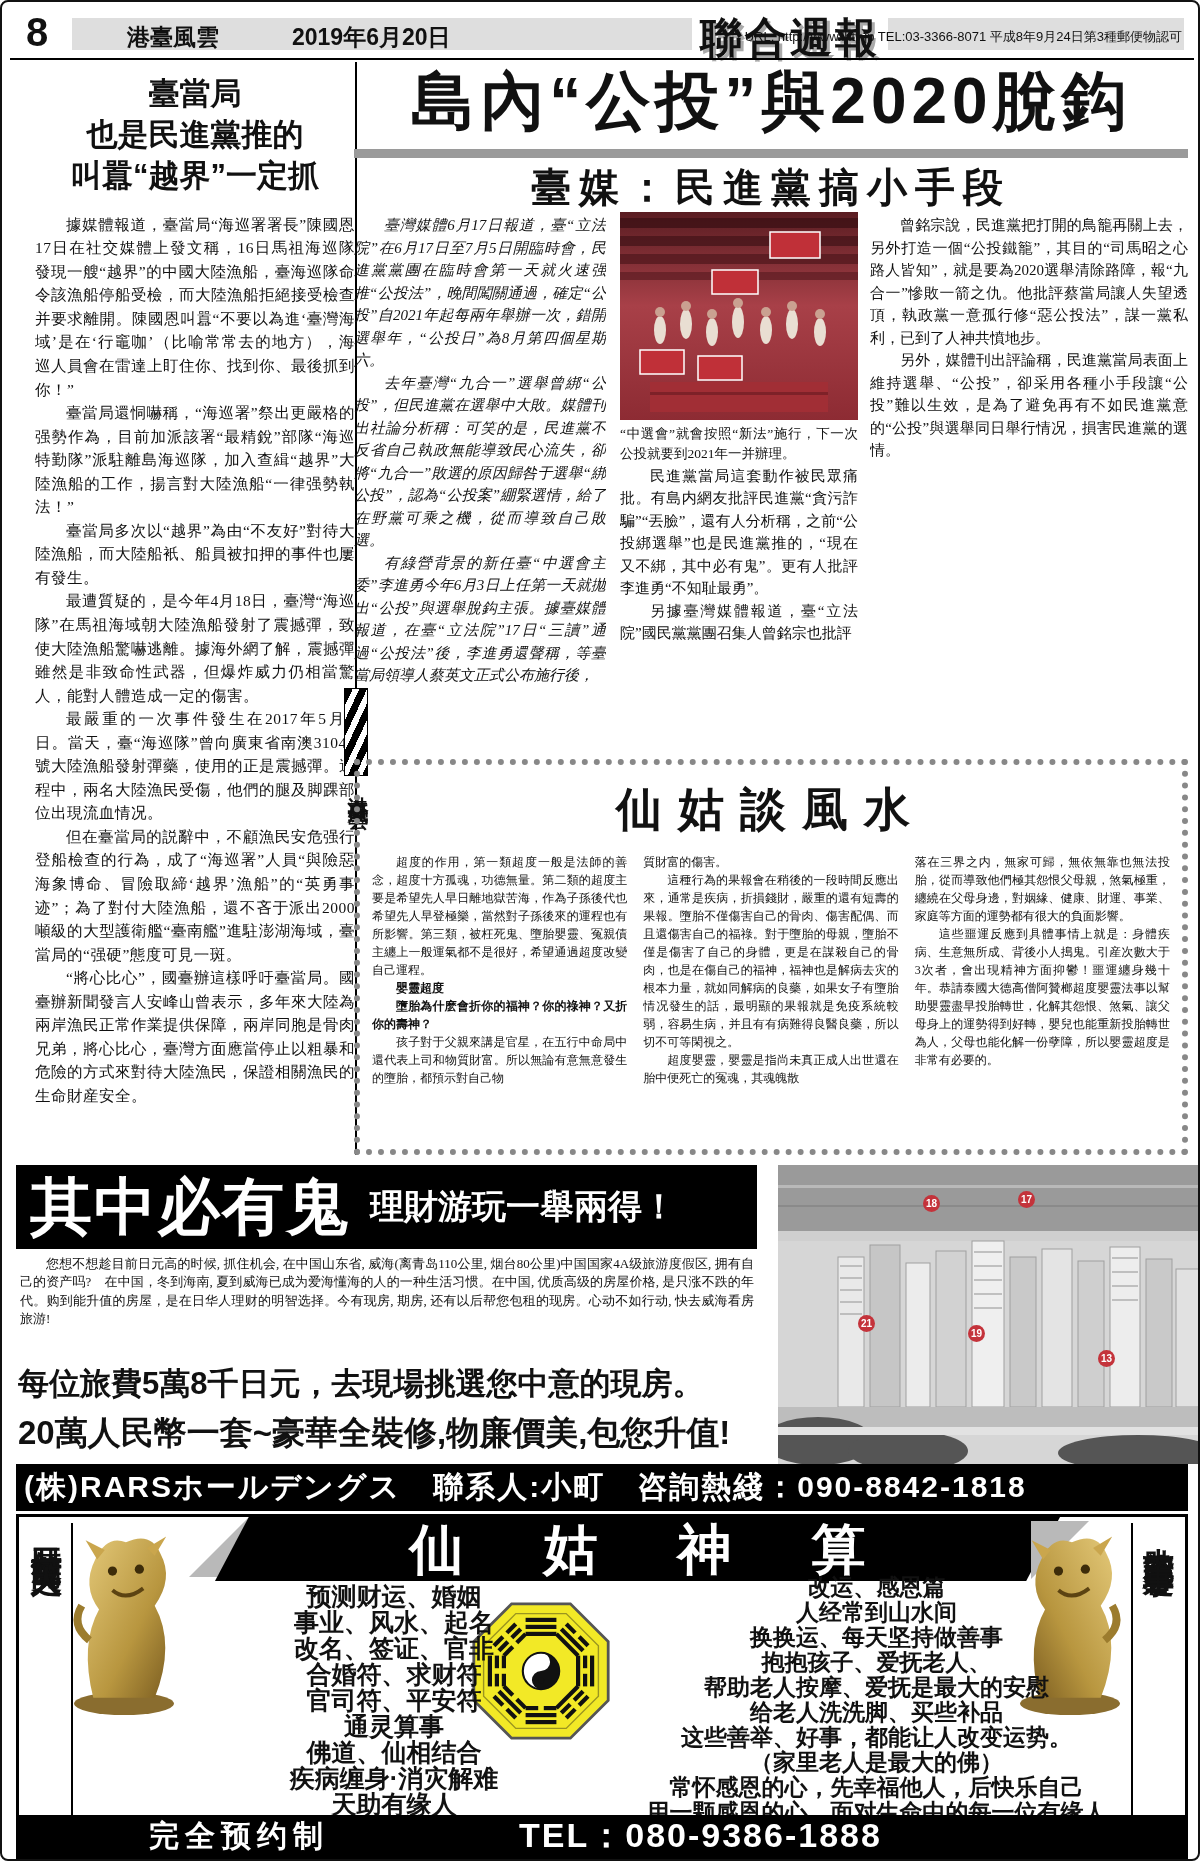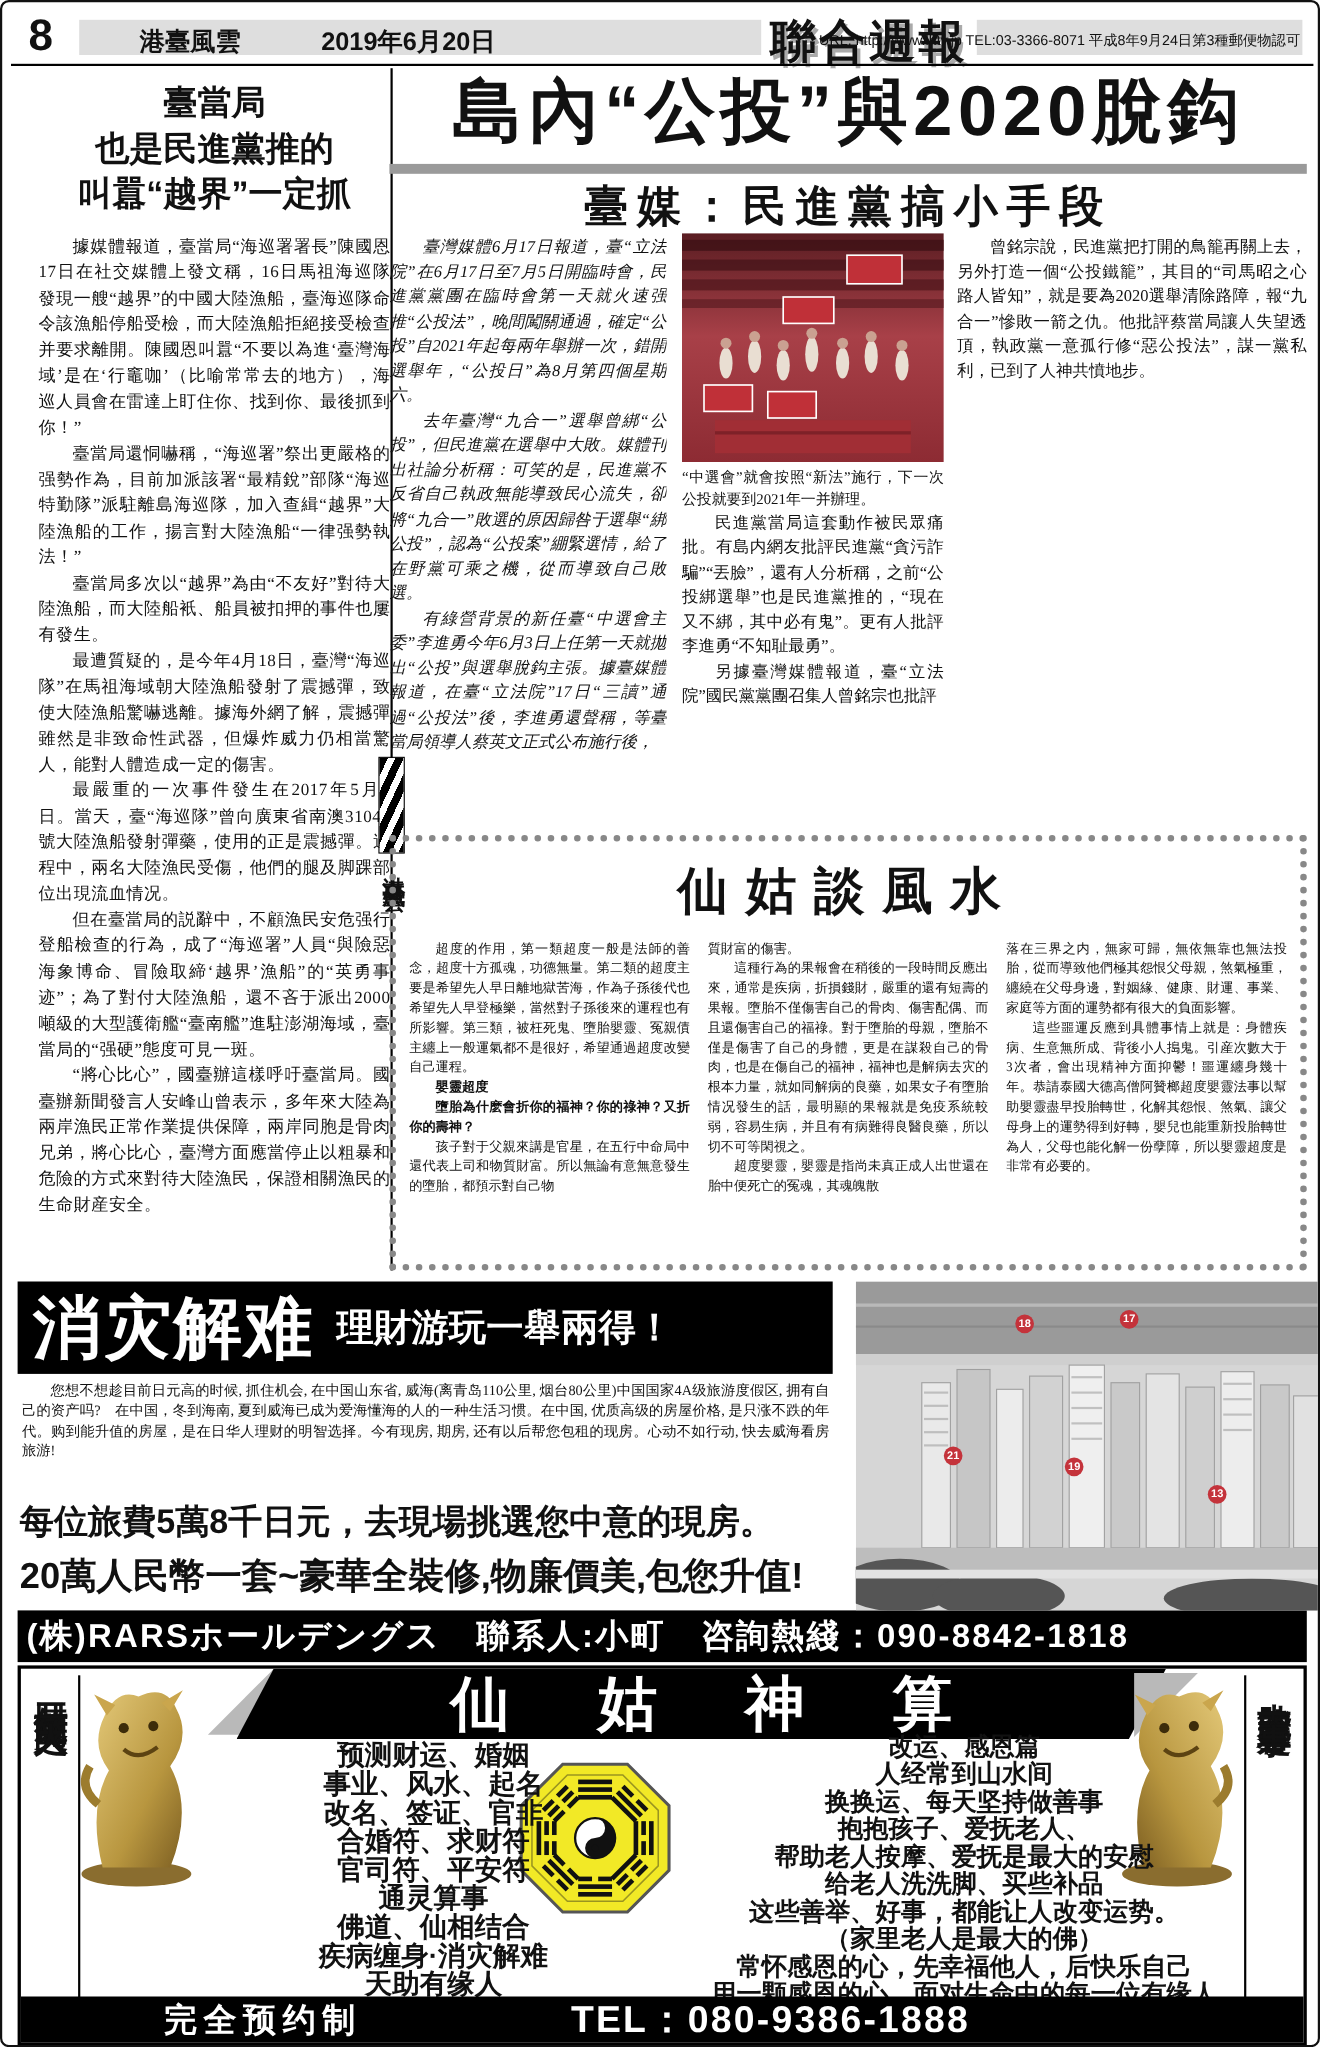--- a/index.html
+++ b/index.html
@@ -168,20 +168,21 @@
   </div>
 
   <div class="news mcol2">
     <p class="caption" style="text-indent:0">“中選會”就會按照“新法”施行，下一次公投就要到2021年一并辦理。</p>
     <p>民進黨當局這套動作被民眾痛批。有島内網友批評民進黨“貪污詐騙”“丟臉”，還有人分析稱，之前“公投綁選舉”也是民進黨推的，“現在又不綁，其中必有鬼”。更有人批評李進勇“不知耻最勇”。</p>
     <p>另據臺灣媒體報道，臺“立法院”國民黨黨團召集人曾銘宗也批評</p>
   </div>
 
   <div class="news mcol3">
     <p>曾銘宗說，民進黨把打開的鳥籠再關上去，另外打造一個“公投鐵籠”，其目的“司馬昭之心路人皆知”，就是要為2020選舉清除路障，報“九合一”慘敗一箭之仇。他批評蔡當局讓人失望透頂，執政黨一意孤行修“惡公投法”，謀一黨私利，已到了人神共憤地步。</p>
+    <p>另外，媒體刊出評論稱，民進黨當局表面上維持選舉、“公投”，卻采用各種小手段讓“公投”難以生效，是為了避免再有不如民進黨意的“公投”與選舉同日舉行情况，損害民進黨的選情。</p>
   </div>
 
   <div class="side-label">
     <div class="hatch"></div>
     <div class="vert-sm">港臺風雲</div>
   </div>
 
   <div class="fengshui">
     <div class="fs-title">仙姑談風水</div>
     <div class="fs-cols">
@@ -198,21 +199,21 @@
       </div>
       <div>
         <p style="text-indent:0">落在三界之内，無家可歸，無依無靠也無法投胎，從而導致他們極其怨恨父母親，煞氣極重，纏繞在父母身邊，對姻緣、健康、財運、事業、家庭等方面的運勢都有很大的負面影響。</p>
         <p>這些噩運反應到具體事情上就是：身體疾病、生意無所成、背後小人搗鬼。引産次數大于3次者，會出現精神方面抑鬱！噩運纏身幾十年。恭請泰國大德高僧阿贊榔超度嬰靈法事以幫助嬰靈盡早投胎轉世，化解其怨恨、煞氣、讓父母身上的運勢得到好轉，嬰兒也能重新投胎轉世為人，父母也能化解一份孽障，所以嬰靈超度是非常有必要的。</p>
       </div>
     </div>
   </div>
 
   <div class="prop-ad">
     <div class="prop-band">
-      <span class="prop-headline">消灾解难</span>
+      <span class="prop-headline">其中必有鬼</span>
       <span class="prop-tag">理財游玩一舉兩得！</span>
     </div>
     <p class="prop-body">您想不想趁目前日元高的时候, 抓住机会, 在中国山东省, 威海(离青岛110公里, 烟台80公里)中国国家4A级旅游度假区, 拥有自己的资产吗?　在中国，冬到海南, 夏到威海已成为爱海懂海的人的一种生活习惯。在中国, 优质高级的房屋价格, 是只涨不跌的年代。购到能升值的房屋，是在日华人理财的明智选择。今有现房, 期房, 还有以后帮您包租的现房。心动不如行动, 快去威海看房旅游!</p>
     <div class="prop-price1">每位旅費5萬8千日元，去現場挑選您中意的現房。</div>
     <div class="prop-price2">20萬人民幣一套~豪華全裝修,物廉價美,包您升值!</div>
     <div class="prop-contact">(株)RARSホールデングス　聯系人:小町　咨詢熱綫：090-8842-1818</div>
 
     <div class="prop-photo">
       <svg width="435" height="299" viewBox="0 0 435 299">
         <rect width="435" height="299" fill="#d6d6d6"></rect>

